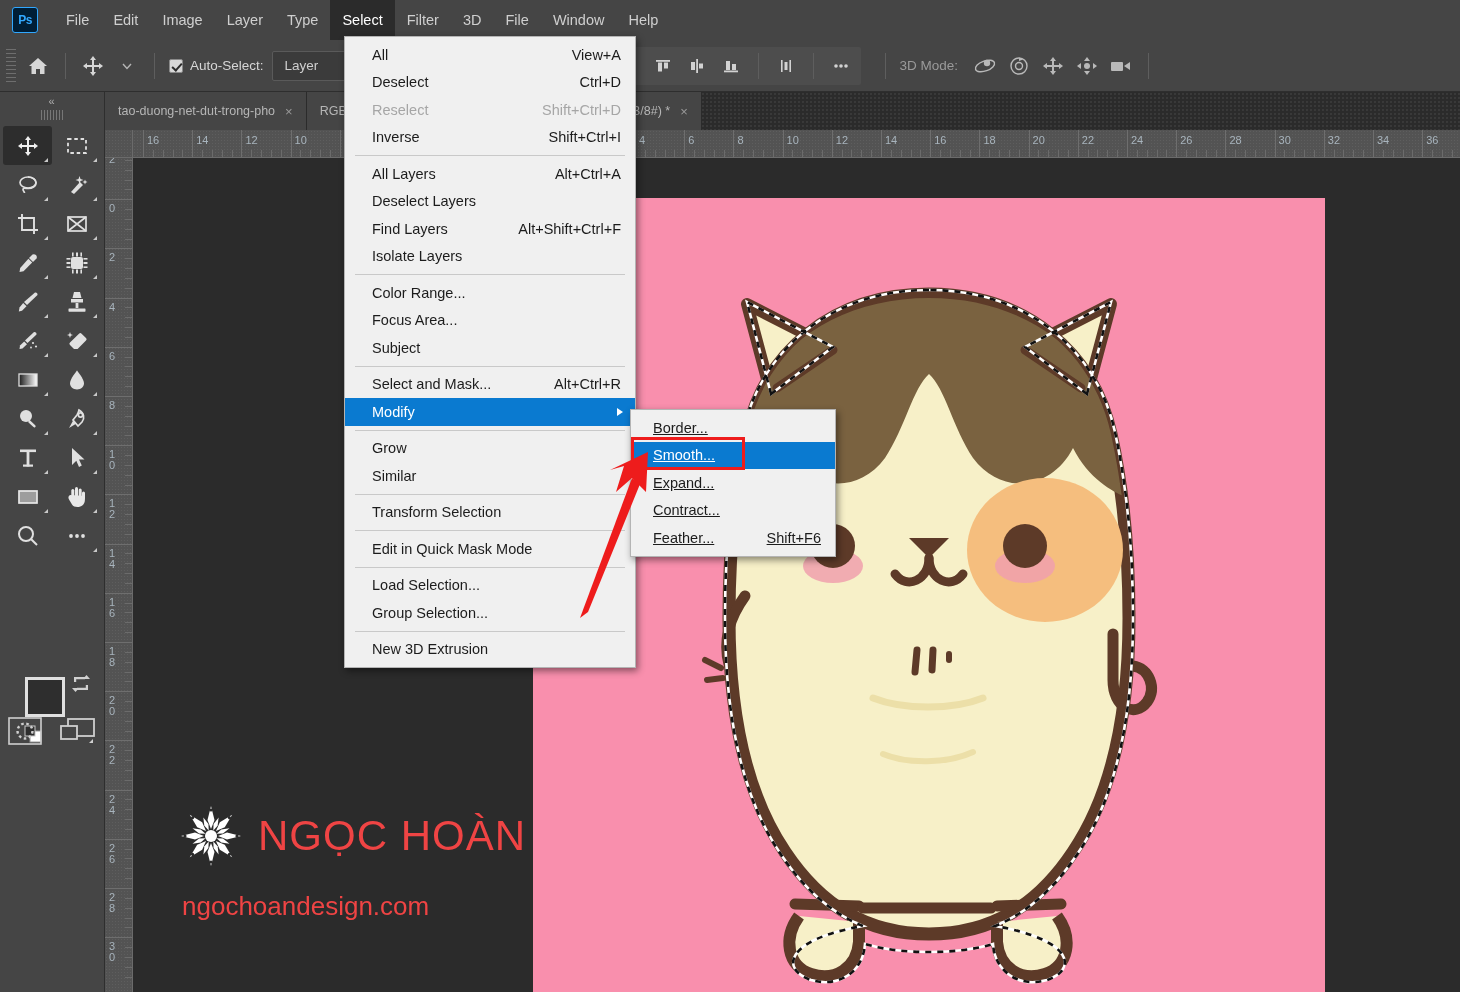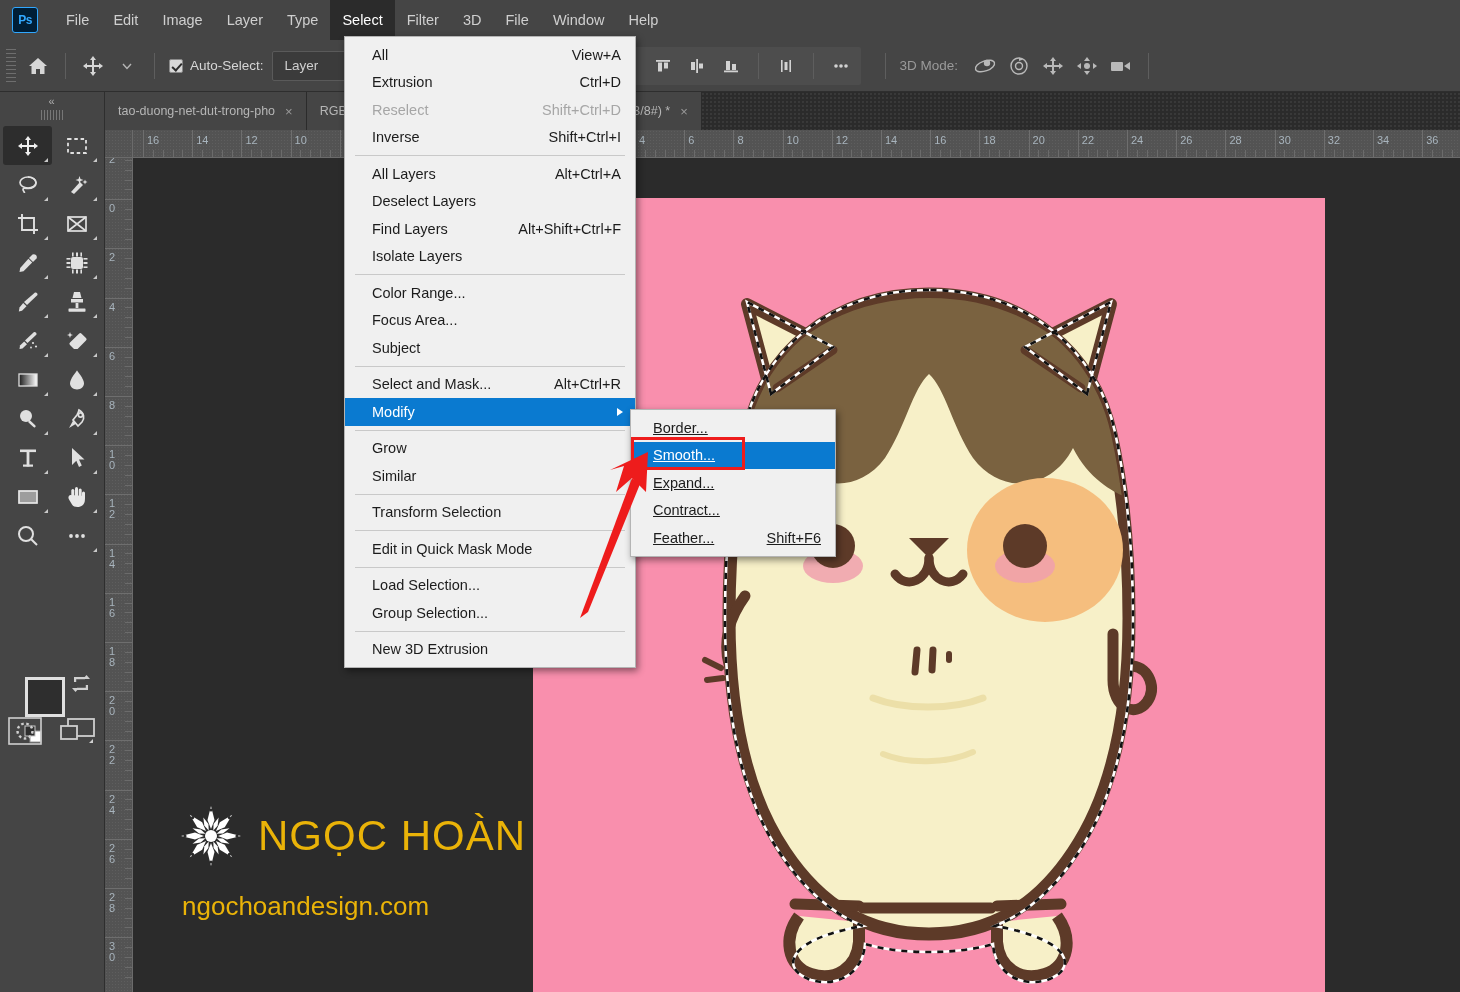--- a/index.html
+++ b/index.html
@@ -162,21 +162,21 @@
   }
   .artboard {
     position: absolute; left: 400px; top: 40px; width: 792px; height: 794px;
     background: #f98fad; overflow: hidden;
   }
 
   
   .cat { position: absolute; left: 0; top: 0; width: 792px; height: 794px; }
 
   
-  .watermark { position: absolute; left: 45px; top: 645px; color: #eab308; }
+  .watermark { position: absolute; left: 45px; top: 645px; color: #ef4444; }
   .wm-row { display: flex; align-items: center; gap: 14px; }
   .wm-title { font-size: 42px; letter-spacing: 1px; font-weight: 400; }
   .wm-url { font-size: 26px; margin-top: 22px; margin-left: 4px; }
 
   
   .dropdown {
     position: absolute; left: 344px; top: 36px; width: 292px;
     background: #f0f0f0; border: 1px solid #b4b4b4;
     box-shadow: 2px 3px 7px rgba(0,0,0,0.45); padding: 4px 0;
     font-size: 14.5px; color: #1c1c1c; z-index: 50;
@@ -1152,21 +1152,21 @@
       <div class="wm-url">ngochoandesign.com</div>
     </div>
   </div>
 
   <div class="dropdown" id="select-menu">
       <div class="mrow">
         <span class="lbl">All</span>
         <span class="sc">View+A</span>
       </div>
       <div class="mrow">
-        <span class="lbl">Extrusion</span>
+        <span class="lbl">Deselect</span>
         <span class="sc">Ctrl+D</span>
       </div>
       <div class="mrow disabled">
         <span class="lbl">Reselect</span>
         <span class="sc">Shift+Ctrl+D</span>
       </div>
       <div class="mrow">
         <span class="lbl">Inverse</span>
         <span class="sc">Shift+Ctrl+I</span>
       </div>

